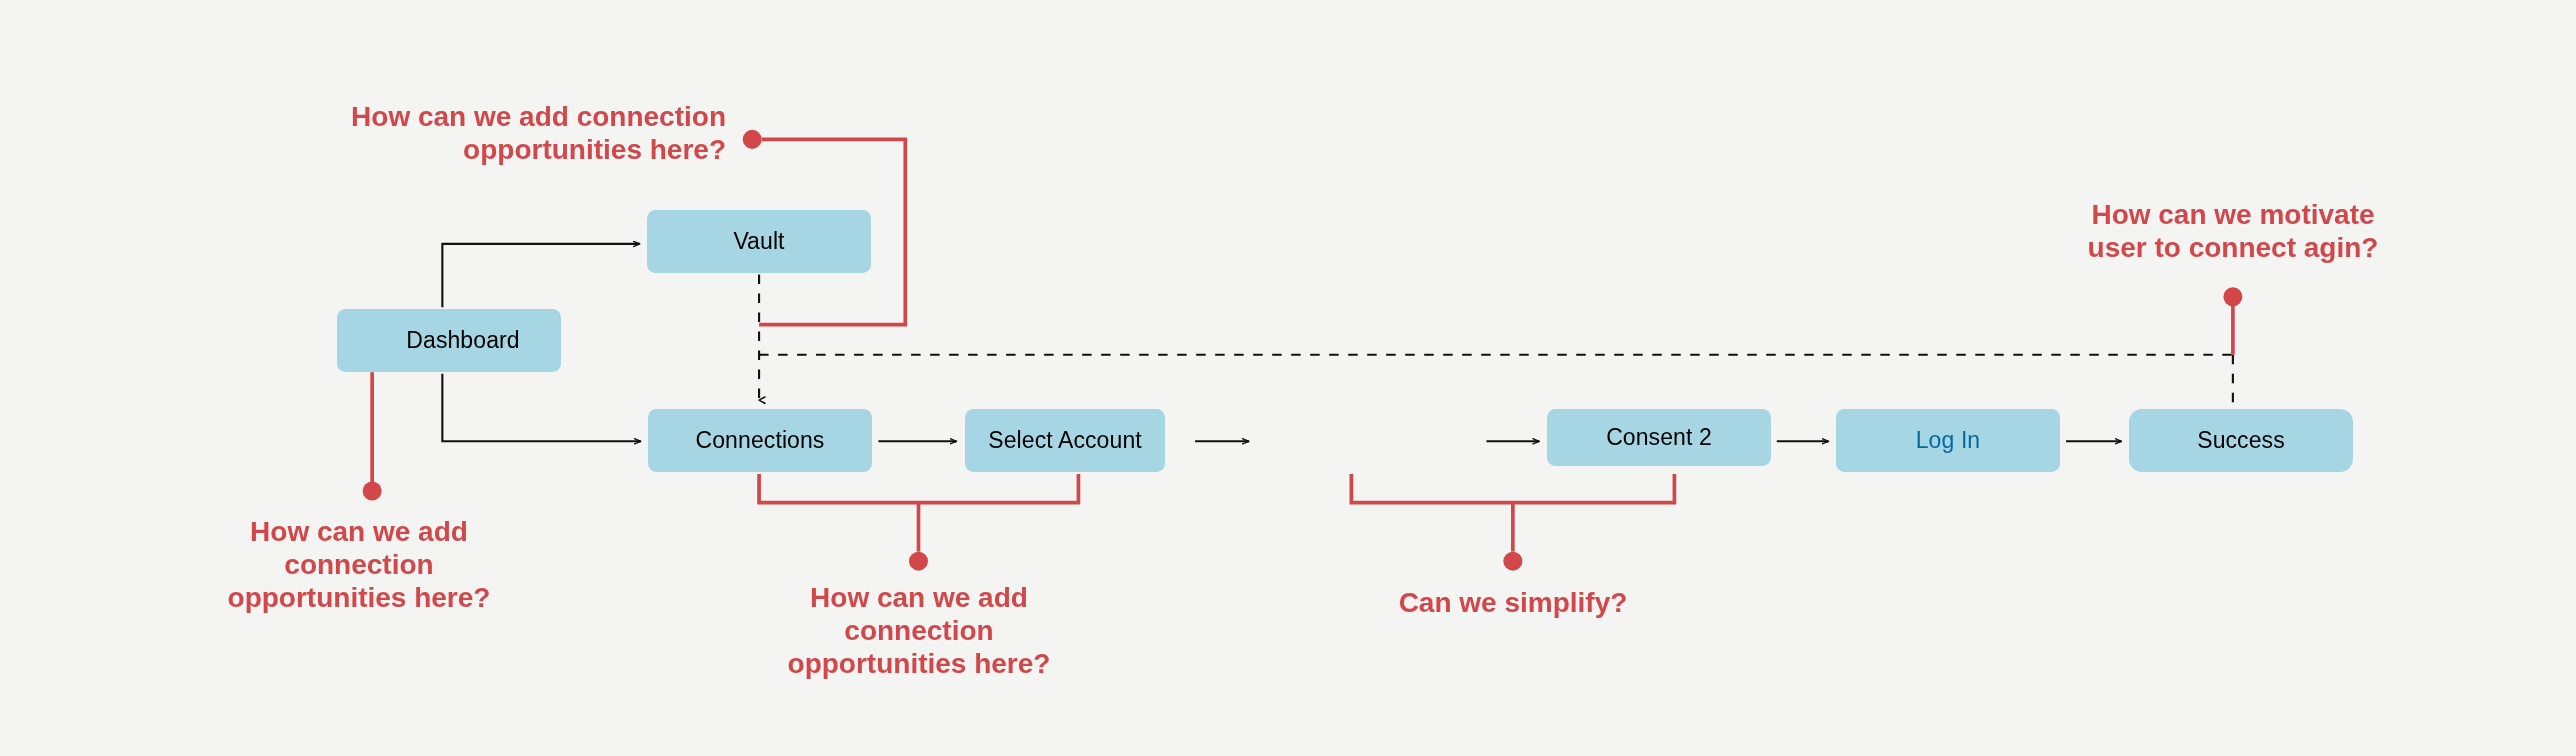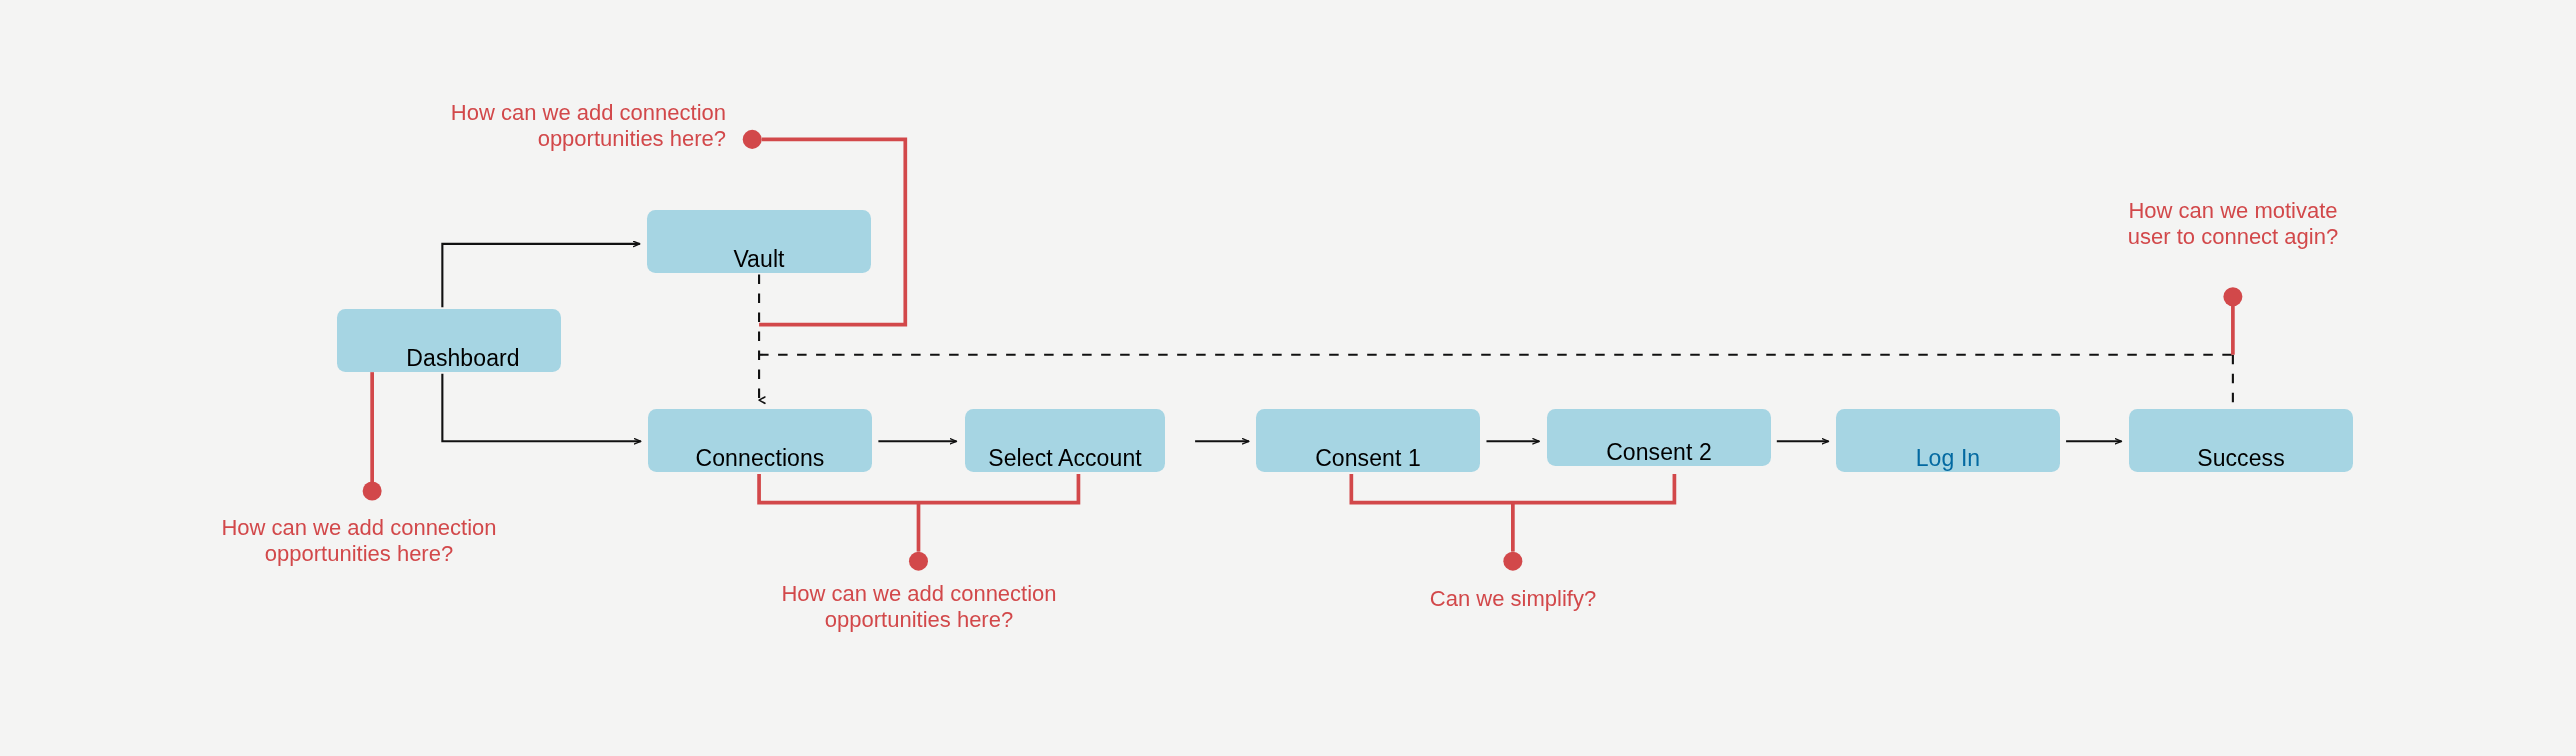--- a/index.html
+++ b/index.html
@@ -26,36 +26,36 @@
     top: 0;
     width: 2576px;
     height: 757px;
   }
   .node {
     position: absolute;
     box-sizing: border-box;
     background: #a6d5e3;
     border-radius: 8.4px;
     display: flex;
-    align-items: flex-end;
+    align-items: center;
     justify-content: center;
     color: #000000;
     font-size: 23px;
     font-family: "Liberation Sans", sans-serif;
     font-weight: 400;
     letter-spacing: 0.1px;
     white-space: nowrap;
   }
   .note {
     position: absolute;
     color: #d2484a;
-    font-size: 22px;
+    font-size: 28px;
     line-height: 1.18;
     font-family: "Liberation Sans", sans-serif;
-    font-weight: 400;
+    font-weight: 700;
     white-space: pre-line;
   }
   .note.align-right { text-align: right; }
   .note.align-center { text-align: center; }
 </style>
 </head>
 <body style="background: rgb(244, 244, 243);">
 
 <div id="canvas" style="background: rgb(244, 244, 243);">
 
@@ -135,30 +135,27 @@
   </div>
   <div class="node" id="node-vault" style="left: 647px; top: 210px; width: 224px; height: 63px; background: rgb(166, 213, 227); color: rgb(0, 0, 0);">
     <span>Vault</span>
   </div>
   <div class="node" id="node-connections" style="left: 648px; top: 409px; width: 224px; height: 63px; background: rgb(166, 213, 227); color: rgb(0, 0, 0);">
     <span>Connections</span>
   </div>
   <div class="node" id="node-select-account" style="left: 965px; top: 409px; width: 200px; height: 63px; background: rgb(166, 213, 227); color: rgb(0, 0, 0);">
     <span>Select Account</span>
   </div>
-  <div class="node" id="node-consent-1" style="left: 1256px; top: 409px; width: 224px; height: 63px; background: rgb(166, 213, 227); color: rgb(0, 0, 0);">
-    <span>Consent 1</span>
-  </div>
   <div class="node" id="node-consent-2" style="left: 1547px; top: 409px; width: 224px; height: 57px; background: rgb(166, 213, 227); color: rgb(0, 0, 0);">
     <span>Consent 2</span>
   </div>
   <div class="node" id="node-log-in" style="left: 1836px; top: 409px; width: 224px; height: 63px; background: rgb(166, 213, 227); color: #0369a1;">
     <span>Log In</span>
   </div>
-  <div class="node" id="node-success" style="left: 2129px; top: 409px; width: 224px; height: 63px; background: rgb(166, 213, 227); color: rgb(0, 0, 0);">
+  <div class="node" id="node-success" style="left: 2129px; top: 409px; width: 224px; height: 63px; background: rgb(166, 213, 227); color: rgb(0, 0, 0); border-radius: 13px;">
     <span>Success</span>
   </div>
 
   <div class="note align-center" id="note-dashboard" style="left: 174px; top: 515px; width: 370px; color: rgb(210, 72, 74);">How can we add connection
 opportunities here?</div>
   <div class="note align-right" id="note-vault" style="left: 333px; top: 100px; width: 393px; color: rgb(210, 72, 74);">How can we add connection
 opportunities here?</div>
   <div class="note align-center" id="note-connections" style="left: 734px; top: 581px; width: 370px; color: rgb(210, 72, 74);">How can we add connection
 opportunities here?</div>
   <div class="note align-center" id="note-consent" style="left: 1328px; top: 586px; width: 370px; color: rgb(210, 72, 74);">Can we simplify?</div>

